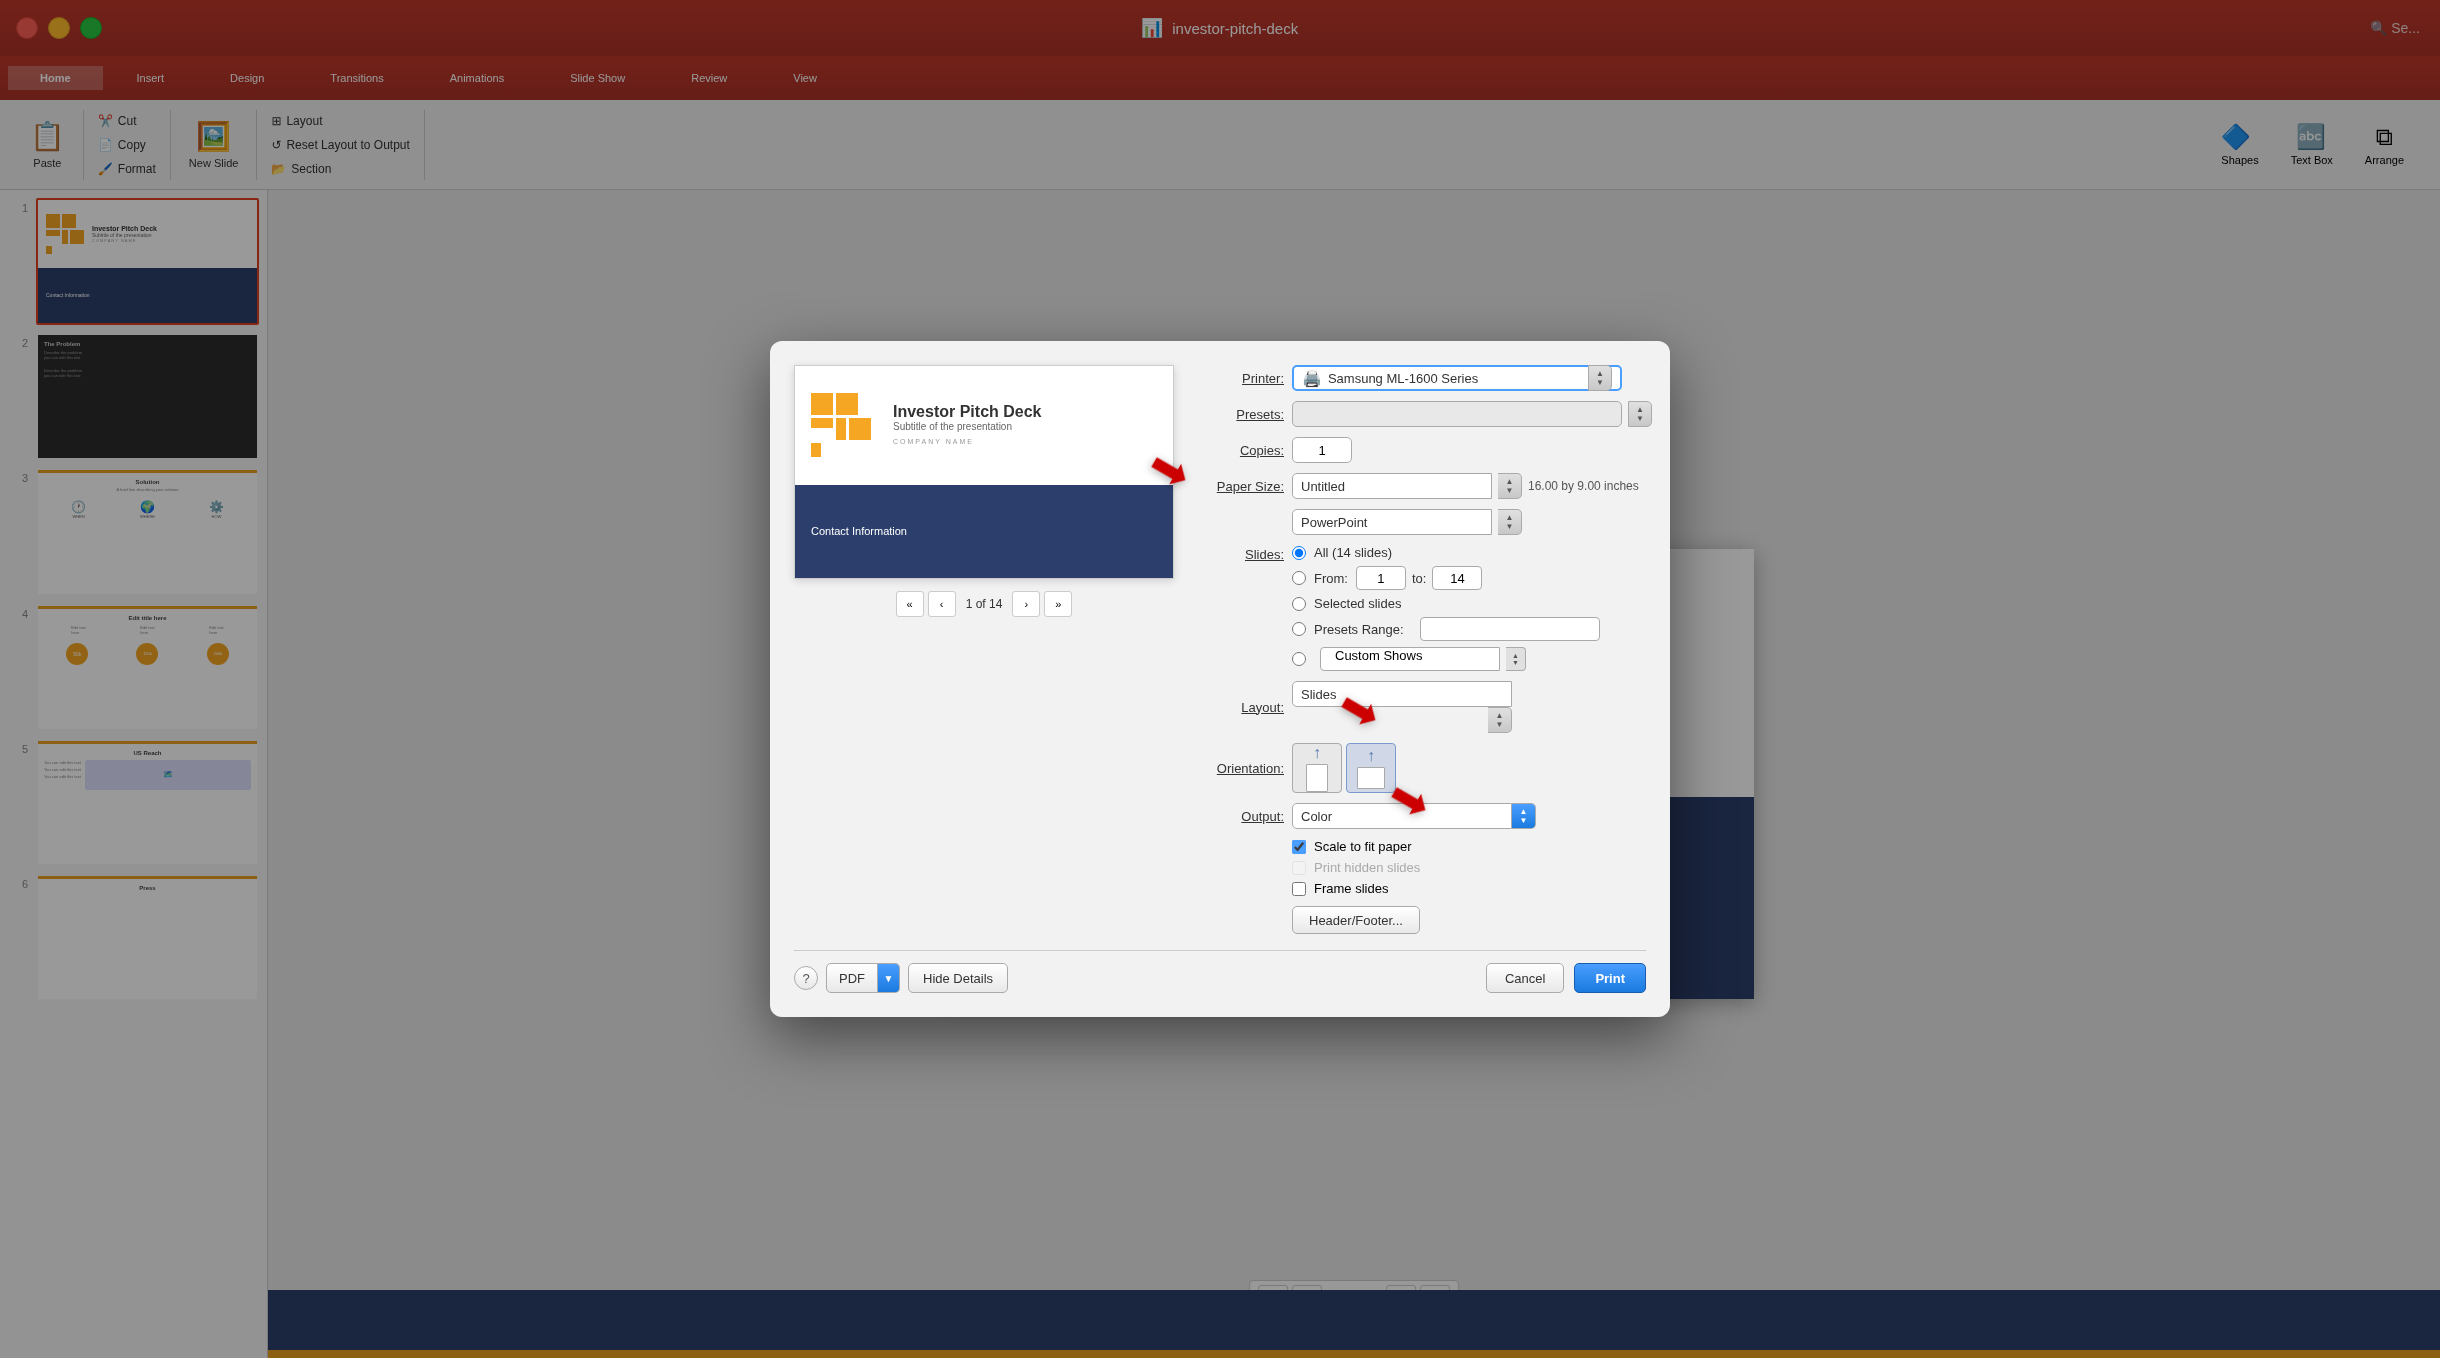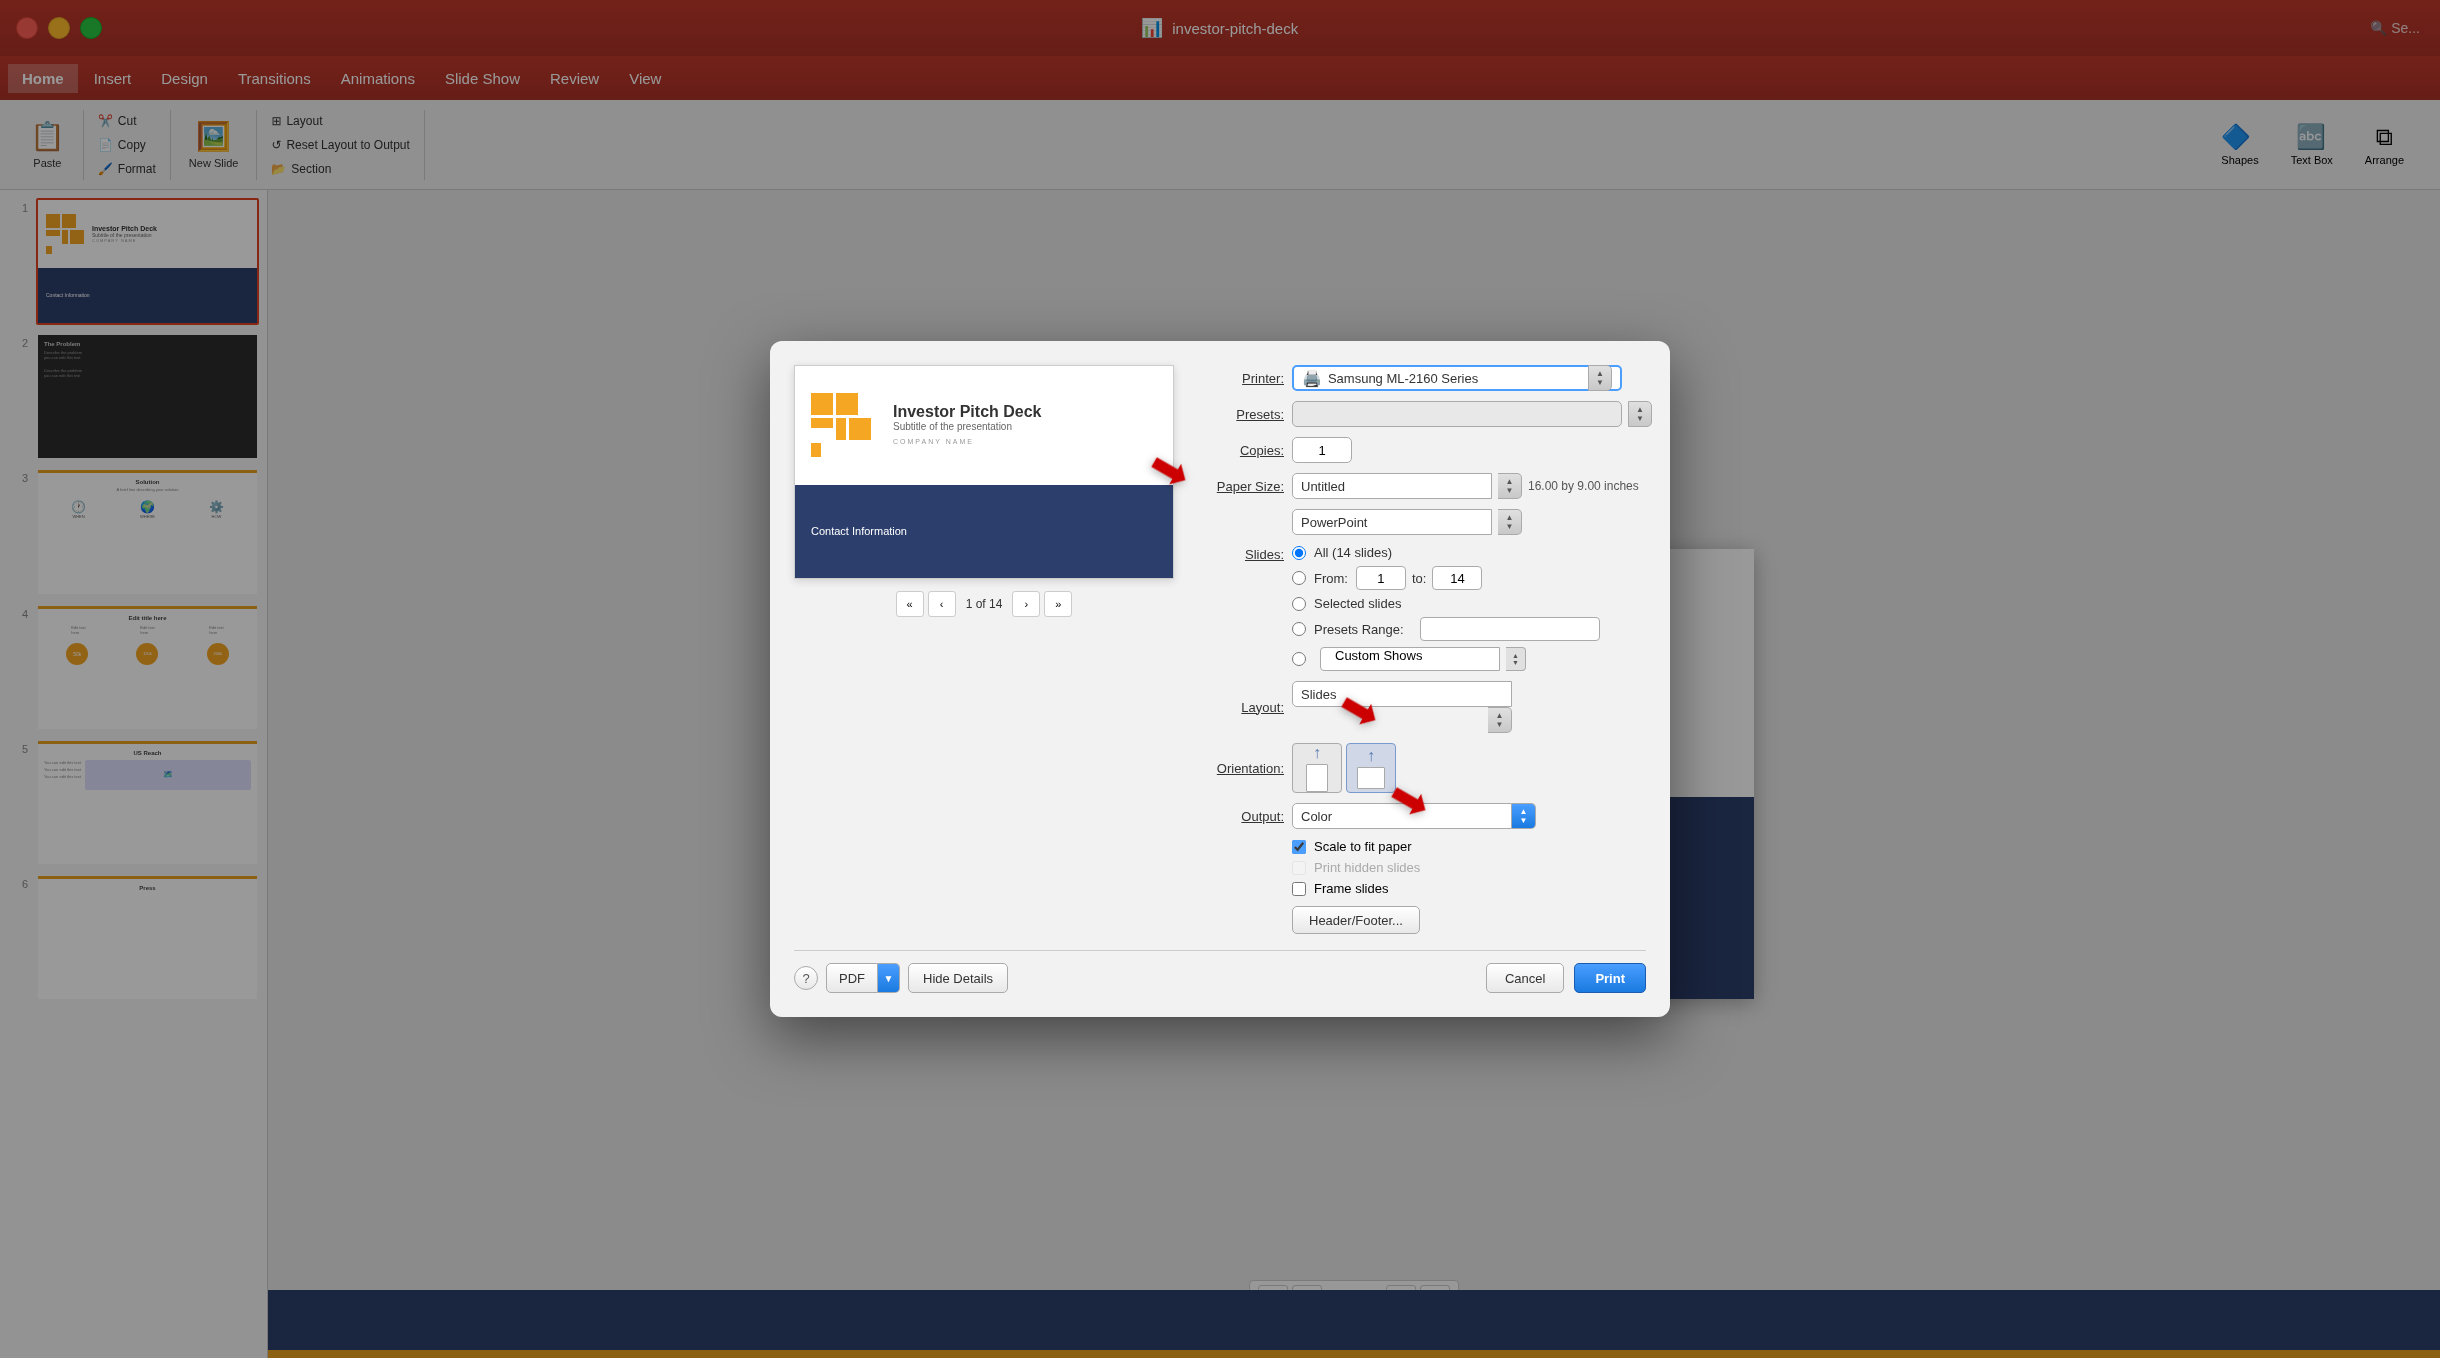--- a/index.html
+++ b/index.html
@@ -37,23 +37,23 @@
     .menubar {
       height: 44px;
       background: linear-gradient(180deg, #c0392b 0%, #a93226 100%);
       display: flex;
       align-items: center;
       padding: 0 8px;
       gap: 2px;
     }
     .menu-item {
       color: white;
-      padding: 6px 14px;
+      padding: 6px 32px;
       border-radius: 0;
-      font-size: 15px;
+      font-size: 11px;
       cursor: pointer;
       font-weight: 400;
     }
     .menu-item.active { background: rgba(255,255,255,0.25); font-weight: 600; }
 
     
     .toolbar {
       height: 90px;
       background: #f0f0f0;
       border-bottom: 1px solid #ccc;
@@ -1031,21 +1031,21 @@
         </div>
       </div>
 
       <div class="dialog-form">
         
         <div class="form-row">
           <span class="form-label">Printer:</span>
           <div class="form-control-group">
             <div class="printer-select">
               <span class="printer-icon">🖨️</span>
-              <span>Samsung ML-2160 Series</span>
+              <span>Samsung ML-1600 Series</span>
               <div class="select-stepper" style="margin-left:auto;position:relative;">
                 <span>▲</span>
                   <span>▼</span>
               </div>
             </div>
           </div>
         </div>
         
         <div class="form-row">
           <span class="form-label">Presets:</span>

